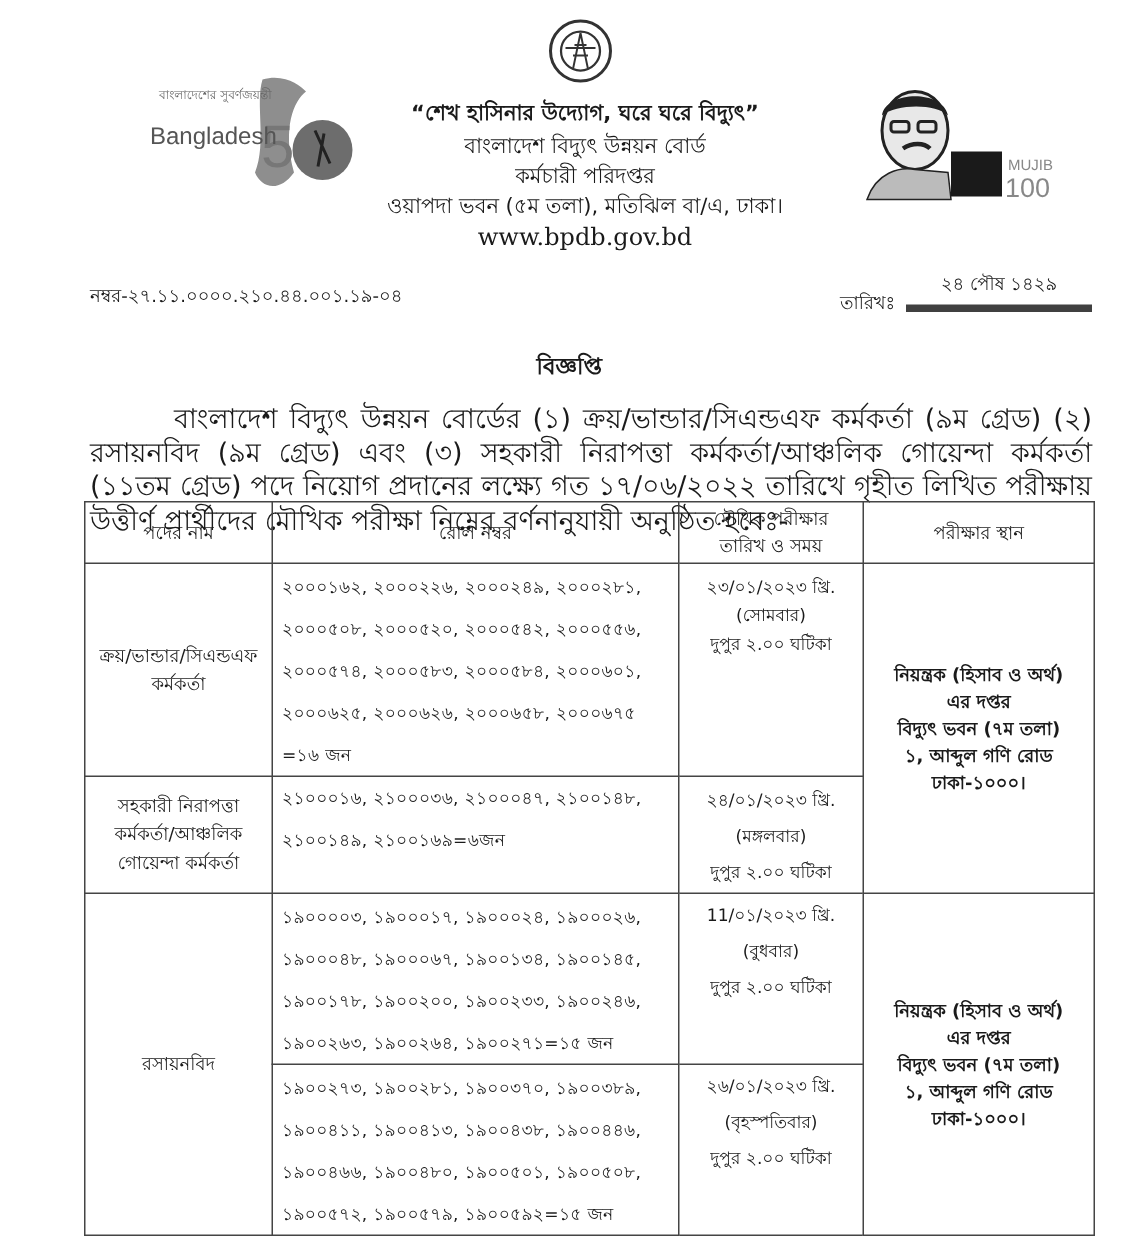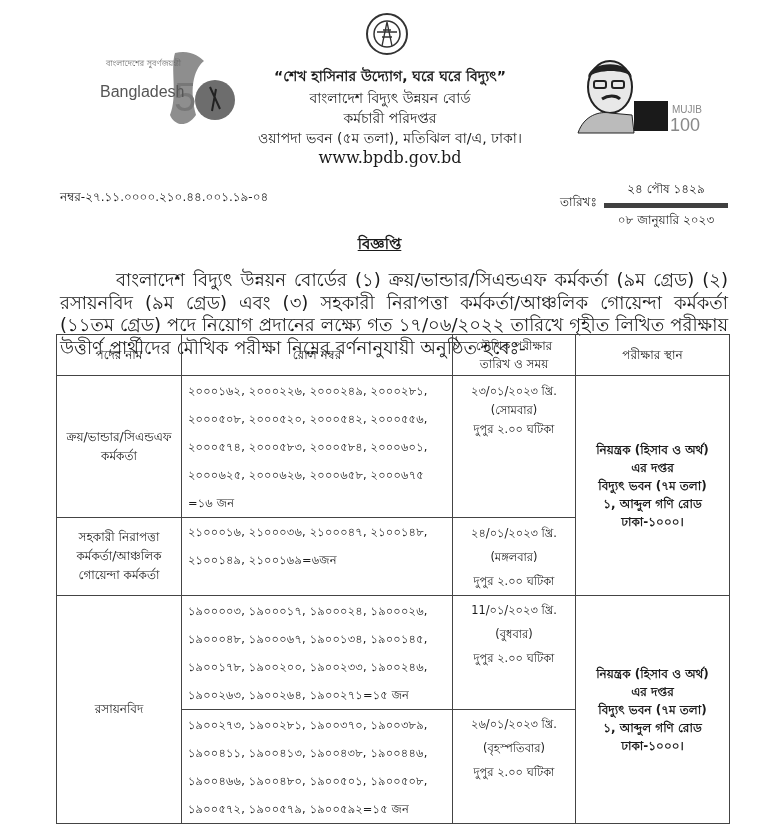--- a/index.html
+++ b/index.html
@@ -22,21 +22,21 @@
   #address { top: 128px; font-size: 14px; }
   #website { top: 148px; font-family: "DejaVu Serif", "Liberation Serif", serif; font-size: 16px; }
 
   #memo-no { left: 60px; top: 188px; font-size: 12px; }
   #date-label { left: 560px; top: 193px; font-size: 12px; }
   #date-box { left: 604px; top: 180px; width: 124px; font-size: 12px; text-align: center; }
   #date-bn { padding-bottom: 3px; border-bottom: 5px solid #404040; }
   #date-en { padding-top: 3px; }
 
   #notice-title { left: 0; width: 759px; top: 232px; text-align: center; font-size: 15px; font-weight: bold; }
-  #notice-title span { text-decoration: underline; }
+  #notice-title span { }
 
   #body-text { left: 60px; top: 256px; width: 668px; font-size: 18px; line-height: 22.5px; text-align: justify; margin-top: 13px; }
   #body-text .indent { display: inline-block; width: 56px; }
 
   
   table#schedule {
     position: absolute; left: 56px; top: 334px; width: 674px;
     border-collapse: collapse; font-size: 11.4px;
   }
   #schedule td, #schedule th {
@@ -91,21 +91,20 @@
 <div id="slogan" class="abs hdr-line">“শেখ হাসিনার উদ্যোগ, ঘরে ঘরে বিদ্যুৎ”</div>
 <div id="org" class="abs hdr-line">বাংলাদেশ বিদ্যুৎ উন্নয়ন বোর্ড</div>
 <div id="dept" class="abs hdr-line">কর্মচারী পরিদপ্তর</div>
 <div id="address" class="abs hdr-line">ওয়াপদা ভবন (৫ম তলা), মতিঝিল বা/এ, ঢাকা।</div>
 <div id="website" class="abs hdr-line">www.bpdb.gov.bd</div>
 
 <div id="memo-no" class="abs">নম্বর-২৭.১১.০০০০.২১০.৪৪.০০১.১৯-০৪</div>
 <div id="date-label" class="abs">তারিখঃ</div>
 <div id="date-box" class="abs">
   <div id="date-bn">২৪ পৌষ ১৪২৯</div>
-  <div id="date-en">০৮ জানুয়ারি ২০২৩</div>
 </div>
 
 <div id="notice-title" class="abs"><span>বিজ্ঞপ্তি</span></div>
 <div id="body-text" class="abs"><span class="indent"></span><span>বাংলাদেশ বিদ্যুৎ উন্নয়ন বোর্ডের (১) ক্রয়/ভান্ডার/সিএন্ডএফ কর্মকর্তা (৯ম গ্রেড) (২) রসায়নবিদ (৯ম গ্রেড) এবং (৩) সহকারী নিরাপত্তা কর্মকর্তা/আঞ্চলিক গোয়েন্দা কর্মকর্তা (১১তম গ্রেড) পদে নিয়োগ প্রদানের লক্ষ্যে গত ১৭/০৬/২০২২ তারিখে গৃহীত লিখিত পরীক্ষায় উত্তীর্ণ প্রার্থীদের মৌখিক পরীক্ষা নিম্নের বর্ণনানুযায়ী অনুষ্ঠিত হবেঃ-</span></div>
 
 <table id="schedule">
   <tbody>
       <tr>
     <th class="c1">পদের নাম</th>
     <th class="c2" style="text-align:center">রোল নম্বর</th>

